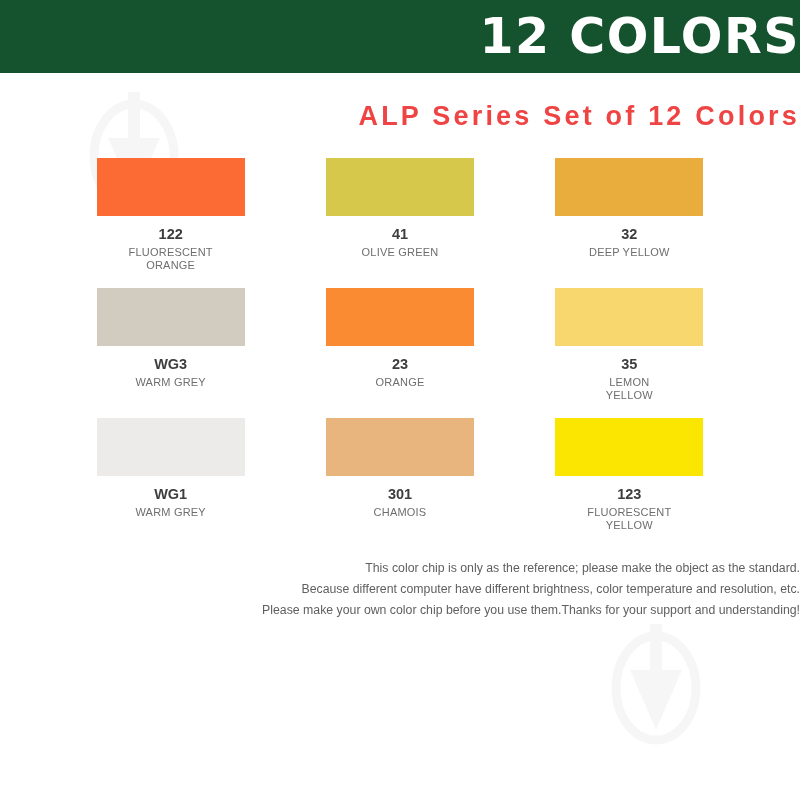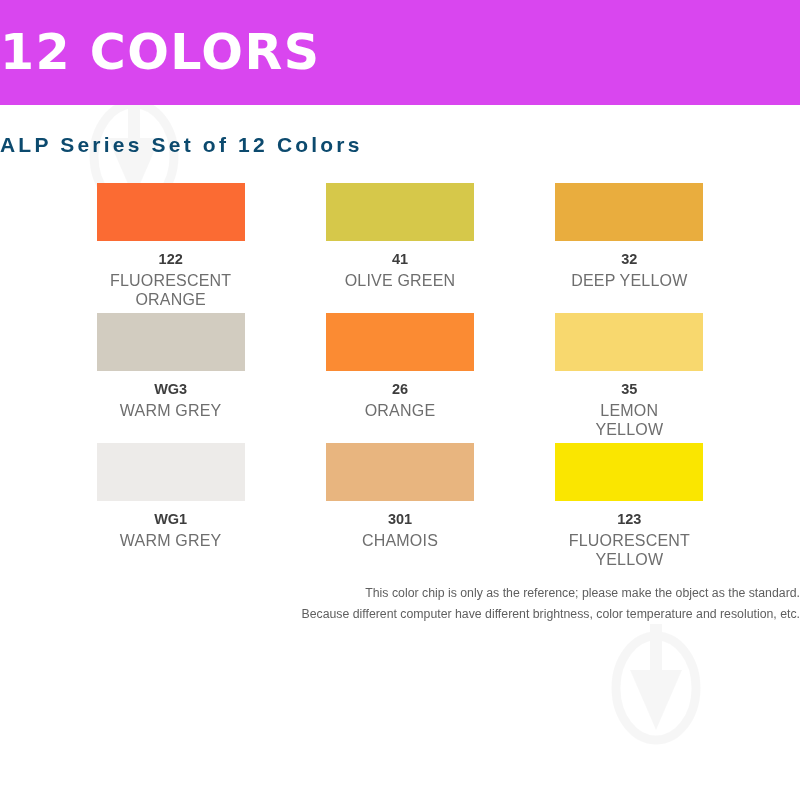--- a/index.html
+++ b/index.html
@@ -22,42 +22,42 @@
     pointer-events: none;
     z-index: 0;
   }
   .watermark.wm-top { left: 88px; top: 86px; }
   .watermark.wm-bottom { left: 610px; top: 618px; }
 
   
   .header-band {
     position: relative;
     z-index: 2;
-    height: 105px;
-    background: #d946ef;
+    height: 73px;
+    background: #14532d;
     display: flex;
     align-items: center;
-    justify-content: flex-start;
+    justify-content: flex-end;
   }
   .header-title {
     color: #ffffff;
     font-size: 49px;
     font-weight: bold;
     letter-spacing: 1.5px;
     line-height: 1;
     font-family: "DejaVu Sans", sans-serif;
   }
 
   
   .subtitle {
     position: relative;
     z-index: 2;
-    text-align: left;
-    color: #0c4a6e;
-    font-size: 21px;
+    text-align: right;
+    color: #ef4444;
+    font-size: 27px;
     font-weight: bold;
     letter-spacing: 3.2px;
     margin-top: 28px;
   }
 
   
   .grid {
     position: relative;
     z-index: 2;
     margin-top: 26px;
@@ -77,21 +77,21 @@
   }
   .code {
     margin-top: 11px;
     font-size: 14.5px;
     font-weight: bold;
     color: #3d3d3d;
     line-height: 1.1;
   }
   .cname {
     margin-top: 3px;
-    font-size: 16px;
+    font-size: 11px;
     color: #6e6e6e;
     line-height: 1.22;
     text-align: center;
     letter-spacing: 0.2px;
   }
 
   
   .footer {
     position: relative;
     z-index: 2;
@@ -152,21 +152,21 @@
     </div>
     <div class="cell">
       <div class="swatch" style="background: rgb(210, 204, 192);"></div>
       <div class="code">WG3</div>
       <div class="cname">
         <div>WARM GREY</div>
       </div>
     </div>
     <div class="cell">
       <div class="swatch" style="background: rgb(251, 139, 51);"></div>
-      <div class="code">26</div>
+      <div class="code">23</div>
       <div class="cname">
         <div>ORANGE</div>
       </div>
     </div>
     <div class="cell">
       <div class="swatch" style="background: rgb(248, 216, 110);"></div>
       <div class="code">35</div>
       <div class="cname">
         <div>LEMON</div>
         <div>YELLOW</div>
@@ -192,13 +192,14 @@
       <div class="cname">
         <div>FLUORESCENT</div>
         <div>YELLOW</div>
       </div>
     </div>
   </div>
 
 <div class="footer" id="footer-notes">
     <div>This color chip is only as the reference; please make the object as the standard.</div>
     <div>Because different computer have different brightness, color temperature and resolution, etc.</div>
+    <div>Please make your own color chip before you use them.Thanks for your support and understanding!</div>
   </div>
 
 </body></html>

